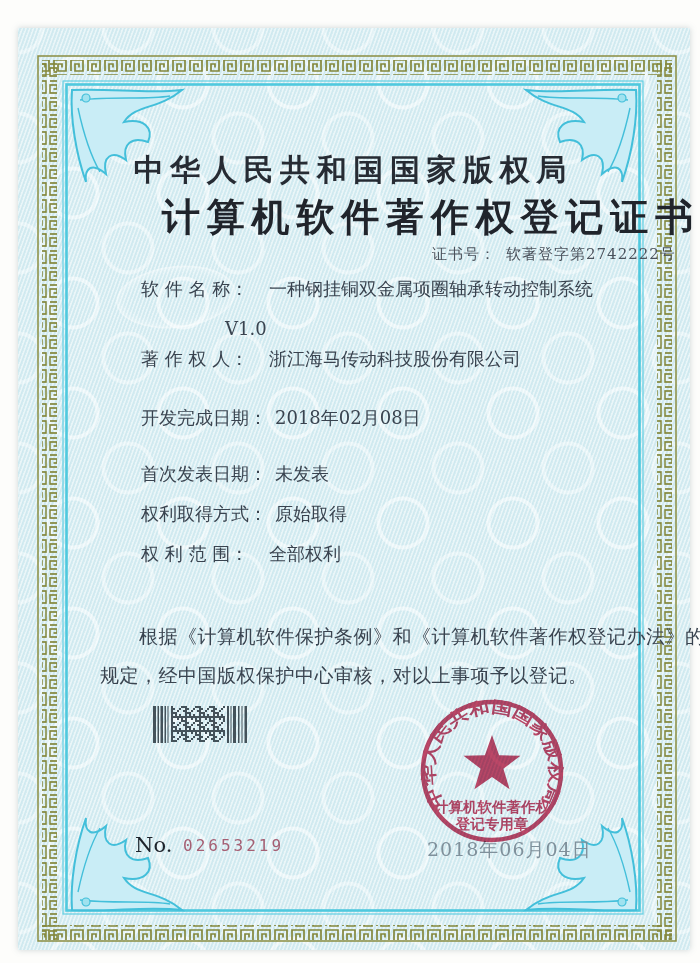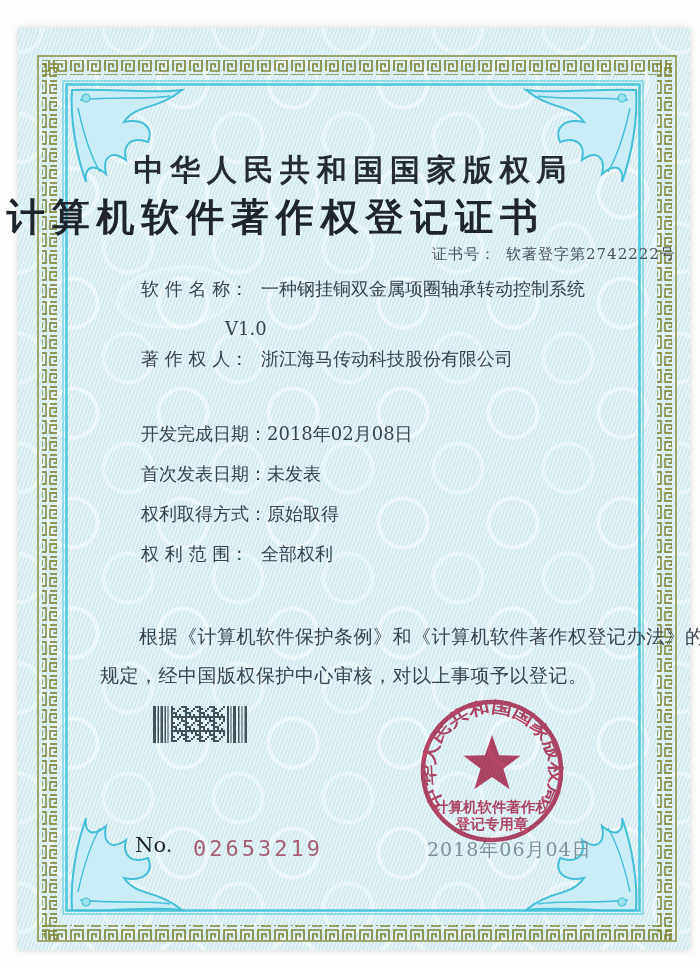--- a/index.html
+++ b/index.html
@@ -11,32 +11,32 @@
            radial-gradient(circle, rgba(255,255,255,0) 22px, rgba(255,255,255,.5) 23px, rgba(255,255,255,.5) 26px, rgba(255,255,255,0) 27px),
            radial-gradient(circle, rgba(255,255,255,0) 22px, rgba(255,255,255,.4) 23px, rgba(255,255,255,.4) 26px, rgba(255,255,255,0) 27px),
            repeating-linear-gradient(110deg, rgba(255,255,255,.45) 0px, rgba(255,255,255,.45) 1px, rgba(140,200,215,.16) 2px, rgba(255,255,255,0) 3.5px);
          background-size:110px 110px,110px 110px,auto;
          background-position:0 0,55px 55px,0 0;
          box-shadow:0 0 6px rgba(120,140,150,.35);}
   svg.deco{position:absolute;left:18px;top:28px;pointer-events:none;}
   .txt{position:absolute;color:#3a4450;}
   .authority{top:150px;left:0;width:700px;text-align:center;font-size:30px;font-weight:700;
              letter-spacing:.22em;text-indent:.22em;color:#262b33;}
-  .cert-title{top:192px;left:0;width:700px;text-align:left;font-size:38px;font-weight:700;
+  .cert-title{top:192px;left:0;width:700px;text-align:right;font-size:38px;font-weight:700;
              letter-spacing:.18em;text-indent:.18em;color:#20242b;}
   .certno{top:245px;left:432px;font-size:15px;color:#4a515b;letter-spacing:1px;}
   .certno .lbl{margin-right:10px;}
   .frow{position:absolute;left:105px;font-size:18px;color:#39434f;white-space:nowrap;}
   .frow .flabel{display:inline-block;min-width:120px;padding-left:36px;}
-  .frow .fvalue{margin-left:0px;text-align:center;}
+  .frow .fvalue{margin-left:8px;text-align:center;}
   .fvalue2{position:absolute;left:225px;font-size:18px;color:#39434f;margin-top:17px;}
   .statement{position:absolute;left:100px;width:520px;font-size:19px;color:#39434f;
              letter-spacing:.5px;white-space:nowrap;}
   .serial{position:absolute;top:833px;left:135px;font-size:21px;font-weight:400;color:#1e242c;}
-  .serialnum{position:absolute;top:836px;left:193px;font-size:22px;color:#a55f73;
+  .serialnum{position:absolute;top:836px;left:183px;font-size:16px;color:#a55f73;
              font-family:"DejaVu Sans Mono","Liberation Mono",monospace;letter-spacing:3px;}
   .sealdate{position:absolute;top:837px;left:427px;font-size:19px;color:#7f909b;letter-spacing:1px;}
   .seal{position:absolute;left:412px;top:691px;mix-blend-mode:multiply;opacity:.93;}
   .barcode{position:absolute;left:153px;top:706px;}
   .emboss{position:absolute;left:116px;top:266px;width:116px;height:58px;border-radius:50%;
           border:2px solid rgba(255,255,255,.75);opacity:.55;transform:rotate(-6deg);
           box-shadow:inset 0 0 8px rgba(255,255,255,.9);}
 </style>
 </head>
 <body>
@@ -87,21 +87,21 @@
 
   <div class="frow" style="top:277px">
     <span class="flabel">软 件 名 称：</span><span class="fvalue">一种钢挂铜双金属项圈轴承转动控制系统</span>
   </div>
   <div class="fvalue2" style="top:301px">V1.0</div>
 
   <div class="frow" style="top:347px">
     <span class="flabel">著 作 权 人：</span><span class="fvalue">浙江海马传动科技股份有限公司</span>
   </div>
 
-  <div class="frow" style="top:422px">
+  <div class="frow" style="top:406px">
     <span class="flabel">开发完成日期：</span><span class="fvalue">2018年02月08日</span>
   </div>
 
   <div class="frow" style="top:462px">
     <span class="flabel">首次发表日期：</span><span class="fvalue">未发表</span>
   </div>
 
   <div class="frow" style="top:502px">
     <span class="flabel">权利取得方式：</span><span class="fvalue">原始取得</span>
   </div>

